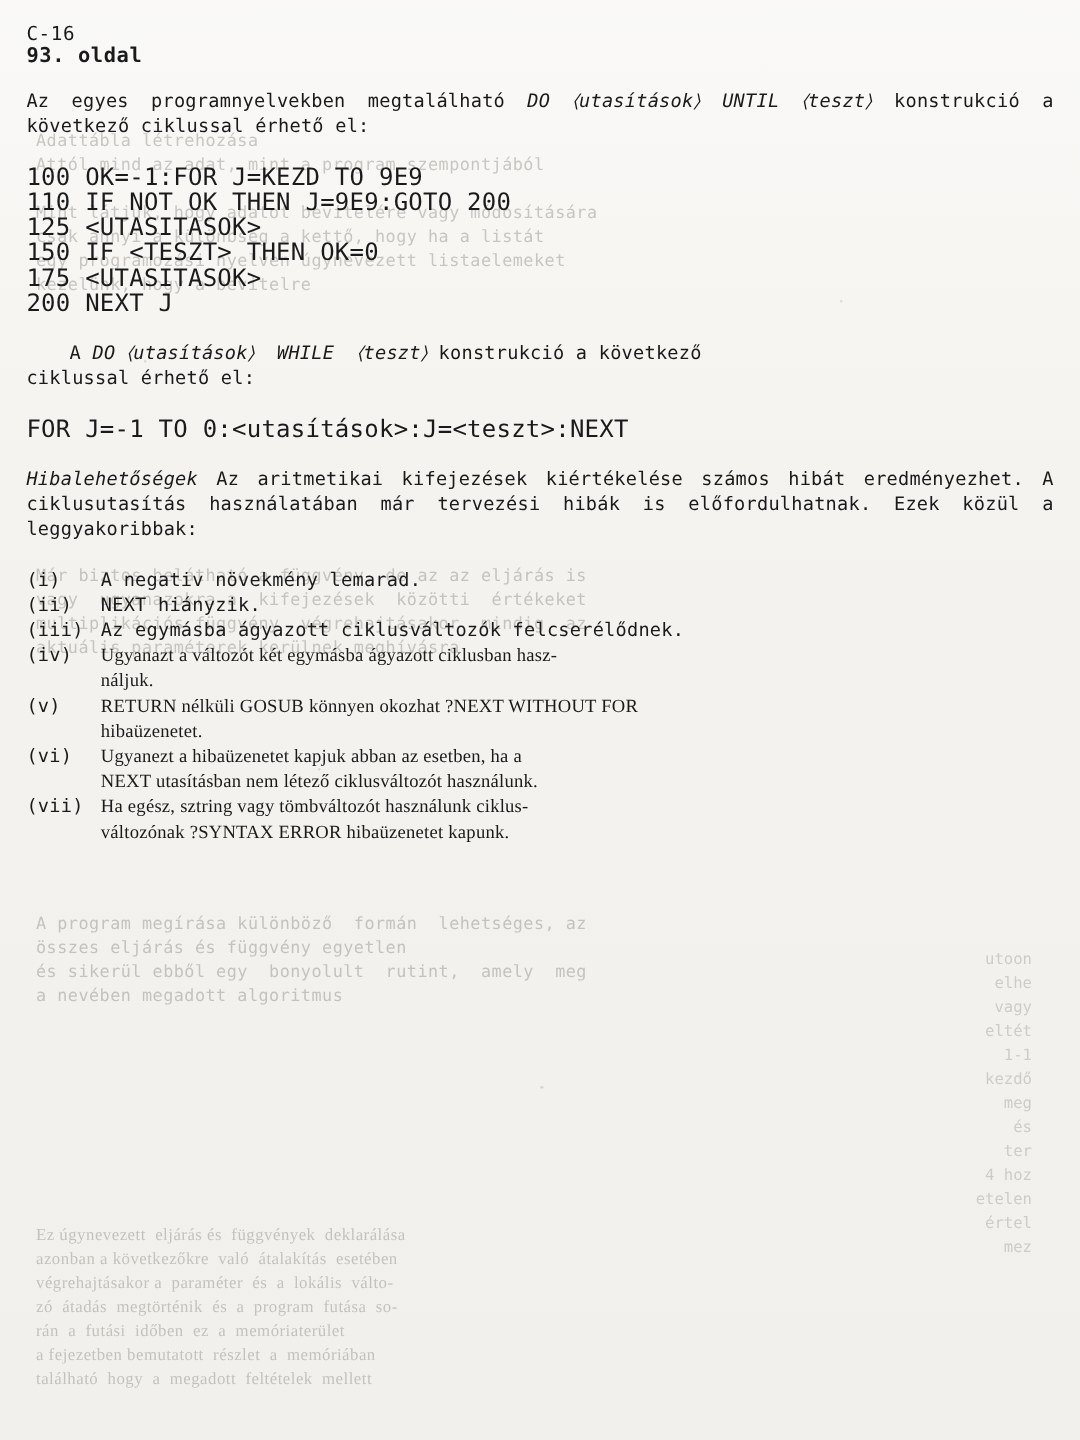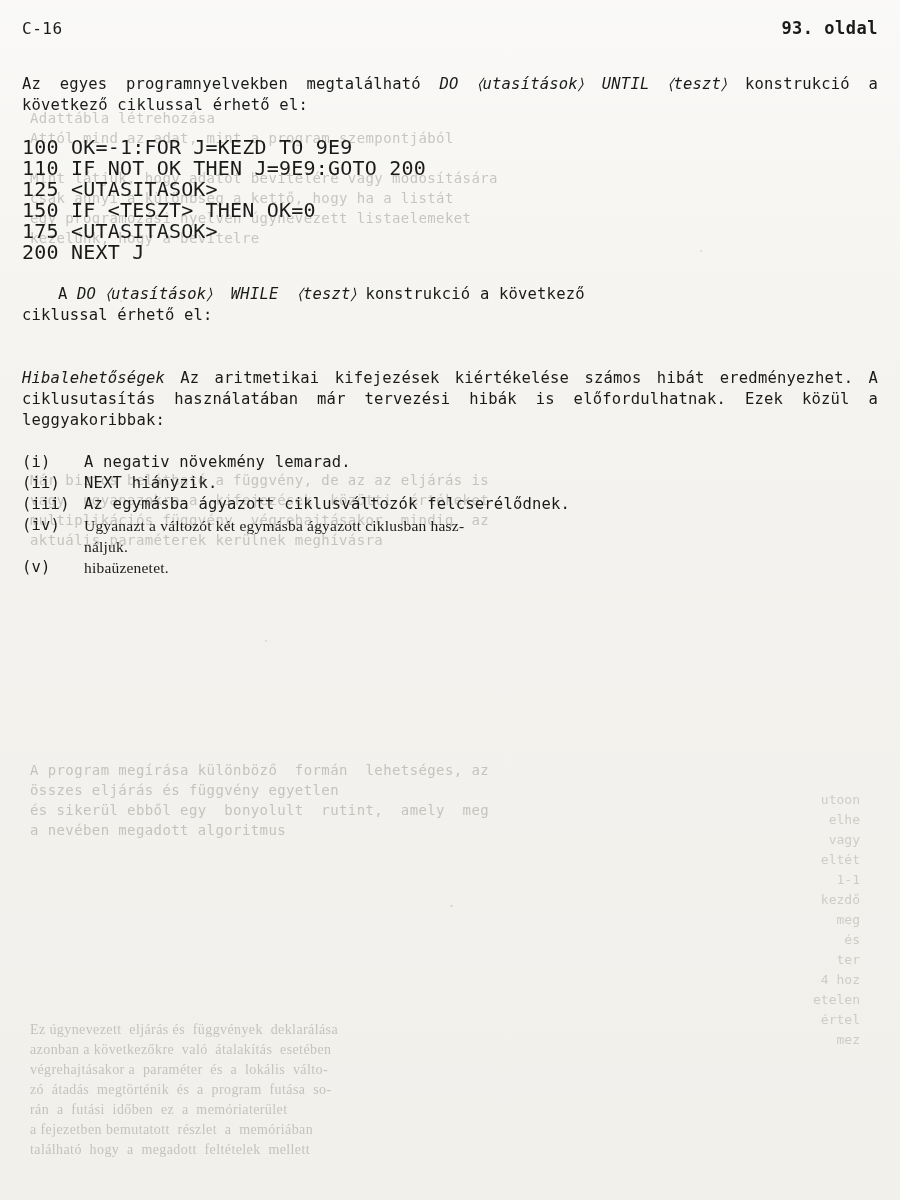--- a/index.html
+++ b/index.html
@@ -33,20 +33,21 @@
 
   
   .header {
     position: absolute;
     top: 18px;
     left: 22px;
     right: 22px;
     display: flex;
     justify-content: space-between;
     align-items: baseline;
+    flex-direction: column;
   }
   .folio-left {
     font-size: 16px;
     letter-spacing: 0.5px;
   }
   .folio-right {
     font-size: 17px;
     font-weight: bold;
     letter-spacing: 0.5px;
   }
@@ -214,20 +215,21 @@
 <span class="code-line">175 &lt;UTASITASOK&gt;</span>
 <span class="code-line">200 NEXT J</span></pre>
 
       <div class="spacer-lg"></div>
 
       <p class="para" style="text-align:justify;margin-left:36px;"><span>A </span><span class="ital">DO</span>&nbsp;<span class="ital">〈utasítások〉</span>&nbsp;&nbsp;<span class="ital">WHILE</span>&nbsp;&nbsp;<span class="ital">〈teszt〉</span><span> konstrukció a következő</span></p>
       <p class="para">ciklussal érhető el:</p>
 
       <div class="spacer-lg"></div>
 
+      <pre class="code-block"><span class="code-line">FOR J=-1 TO 0:&lt;utasítások&gt;:J=&lt;teszt&gt;:NEXT</span></pre>
 
       <div class="spacer-lg"></div>
 
       <p class="para para-justify"><span class="ital">Hibalehetőségek</span><span> Az aritmetikai kifejezések kiértékelése számos hibát eredményezhet. A ciklusutasítás használatában már tervezési hibák is előfordulhatnak. Ezek közül a leggyakoribbak:</span></p>
 
       <div class="spacer-lg"></div>
 
       <ul class="err-list">
         <li class="err-item">
           <span class="err-marker">(i)</span>
@@ -244,20 +246,35 @@
         <li class="err-item">
           <span class="err-marker">(iv)</span>
           <span class="err-text">
               <span class="cont">Ugyanazt a változót két egymásba ágyazott ciklusban hasz-</span>
               <span class="cont">náljuk.</span>
             </span>
         </li>
         <li class="err-item">
           <span class="err-marker">(v)</span>
           <span class="err-text">
+              <span class="cont">RETURN nélküli GOSUB  könnyen okozhat  ?NEXT WITHOUT FOR</span>
               <span class="cont">hibaüzenetet.</span>
+            </span>
+        </li>
+        <li class="err-item">
+          <span class="err-marker">(vi)</span>
+          <span class="err-text">
+              <span class="cont">Ugyanezt a hibaüzenetet  kapjuk  abban  az  esetben, ha a</span>
+              <span class="cont">NEXT utasításban nem létező ciklusváltozót használunk.</span>
+            </span>
+        </li>
+        <li class="err-item">
+          <span class="err-marker">(vii)</span>
+          <span class="err-text">
+              <span class="cont">Ha egész, sztring vagy  tömbváltozót  használunk  ciklus-</span>
+              <span class="cont">változónak ?SYNTAX ERROR hibaüzenetet kapunk.</span>
             </span>
         </li>
       </ul>
 
     </div>
   </div>
 </div>
 
 </body></html>

